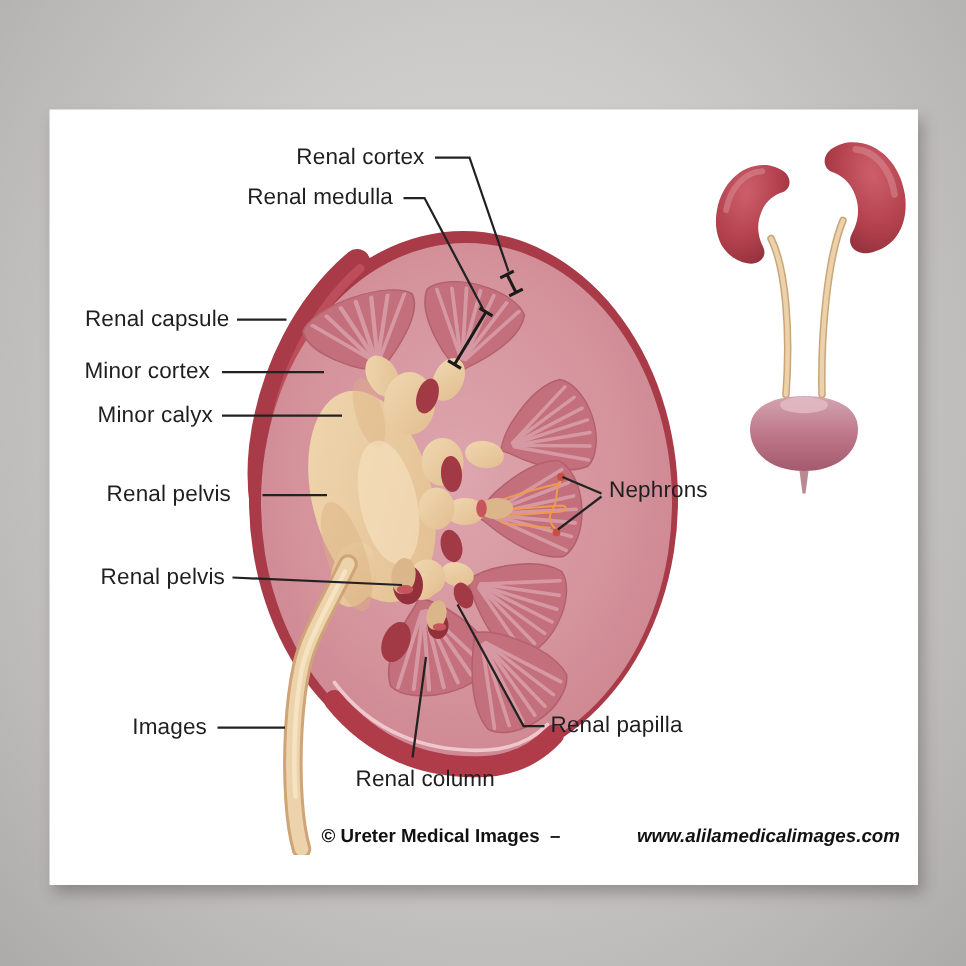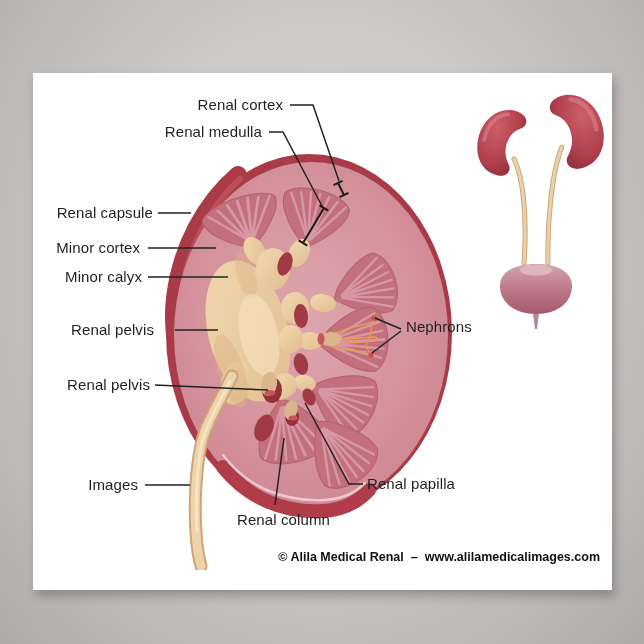--- a/index.html
+++ b/index.html
@@ -21,21 +21,21 @@
     position:absolute;
     font-size:15px;line-height:16px;color:#1f1f1f;
     white-space:nowrap;letter-spacing:0.1px;
   }
   .credit{
     position:absolute;right:12px;top:477px;
     font-size:12.5px;line-height:15px;color:#111111;
     font-weight:bold;white-space:nowrap;
   }
   .credit .sep{margin:0 7px;font-style:normal;}
-  .credit .site{}
+  .credit .site{font-style:italic;margin-left:44px;}
 </style>
 </head>
 <body>
 
 <div class="stage">
   <div class="poster">
 
     <svg class="art" width="579" height="497" viewBox="0 0 579 497">
       <defs>
         <radialGradient id="gCortex" cx="48%" cy="45%" r="62%">
@@ -202,17 +202,17 @@
     <div class="lbl" style="right:472px;top:167px">Minor cortex</div>
     <div class="lbl" style="right:470px;top:196px">Minor calyx</div>
     <div class="lbl" style="right:458px;top:249px">Renal pelvis</div>
     <div class="lbl" style="right:462px;top:304px">Renal pelvis</div>
     <div class="lbl" style="right:474px;top:404px">Images</div>
     <div class="lbl" style="left:204px;top:439px">Renal column</div>
     <div class="lbl" style="left:334px;top:403px">Renal papilla</div>
     <div class="lbl" style="left:373px;top:246px">Nephrons</div>
 
     <div class="credit">
-      <span>© Alila Medical Renal</span><span class="sep">–</span><span class="site">www.alilamedicalimages.com</span>
+      <span>© Ureter Medical Images</span><span class="sep">–</span><span class="site">www.alilamedicalimages.com</span>
     </div>
 
   </div>
 </div>
 
 </body></html>

